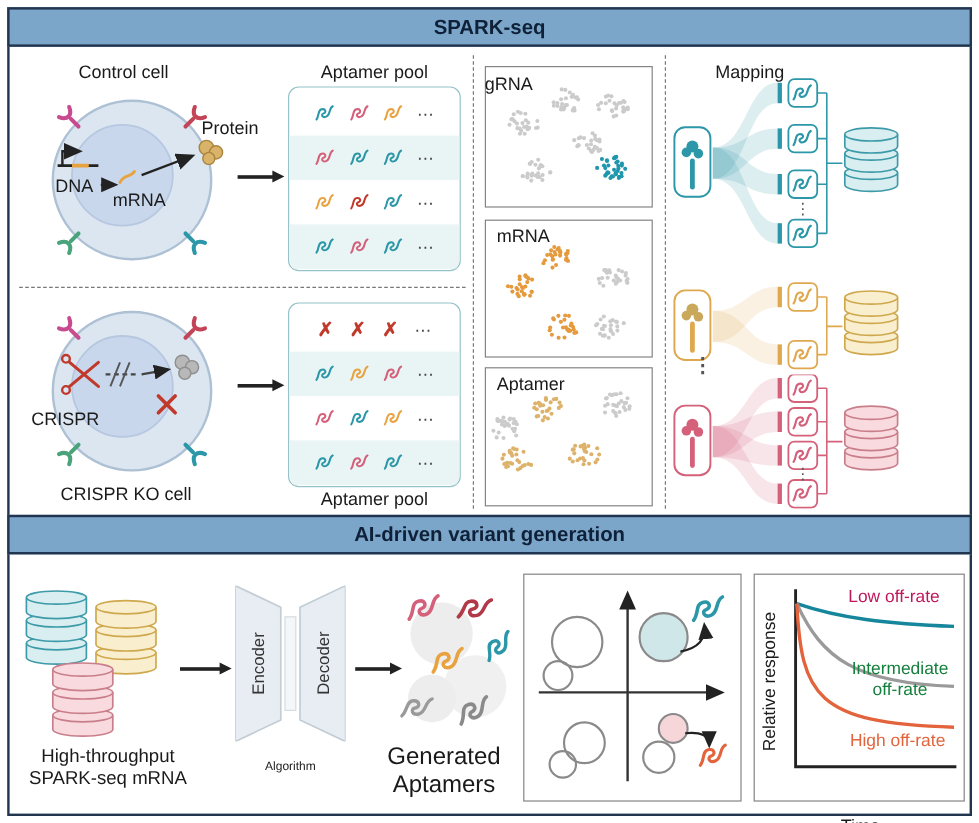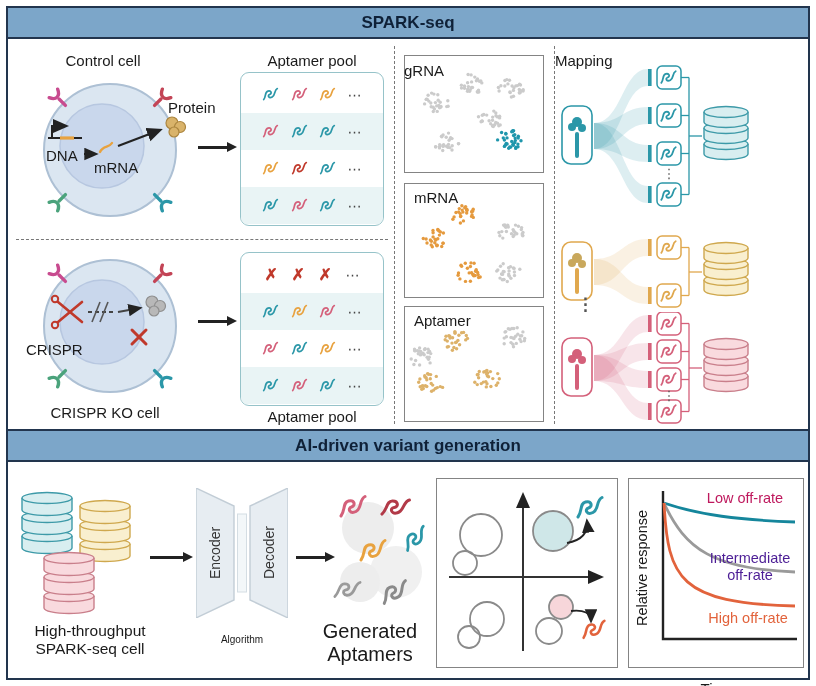--- a/index.html
+++ b/index.html
@@ -651,21 +651,21 @@
         <circle cx="23.0" cy="45.6" r="1.7" fill="#cbcbcb"></circle>
         <circle cx="16.4" cy="47.2" r="1.7" fill="#cbcbcb"></circle>
         <circle cx="25.7" cy="46.6" r="1.7" fill="#cbcbcb"></circle>
         <circle cx="14.6" cy="41.0" r="1.7" fill="#cbcbcb"></circle>
       </svg>
   </div>
   <div class="lbl" style="left:414px; top:312px">Aptamer</div>
 
   <div class="dashv" style="left:554px; top:46px; height:378px"></div>
 
-  <div class="lbl" style="left:555px; top:52px">Mapping</div>
+  <div class="lbl" style="left:596px; top:52px">Mapping</div>
   <svg id="map-teal" class="abs" style="left:556px; top:62px" width="246" height="148" viewBox="0 0 246 148">
       <path d="M38,61 C66,61 66,7 92,7 L92,24 C66,24 66,87 38,87 Z" fill="#2b97a8" opacity="0.16"></path>
       <path d="M38,61 C66,61 66,45 92,45 L92,62 C66,62 66,87 38,87 Z" fill="#2b97a8" opacity="0.16"></path>
       <path d="M38,61 C66,61 66,83 92,83 L92,100 C66,100 66,87 38,87 Z" fill="#2b97a8" opacity="0.16"></path>
       <path d="M38,61 C66,61 66,124 92,124 L92,141 C66,141 66,87 38,87 Z" fill="#2b97a8" opacity="0.16"></path>
       <rect x="6" y="44" width="30" height="58" rx="9" fill="#fff" stroke="#2b97a8" stroke-width="1.6"></rect>
       <circle cx="21" cy="60" r="5" fill="#2b97a8"></circle>
       <circle cx="16" cy="65" r="4" fill="#2b97a8"></circle>
       <circle cx="26" cy="66" r="4" fill="#2b97a8"></circle>
       <rect x="19" y="70" width="4" height="26" rx="2" fill="#2b97a8"></rect>
@@ -791,21 +791,21 @@
       <ellipse cx="91" cy="41" rx="25" ry="5.5" fill="#f9efcf" stroke="#cfa84e" stroke-width="1.4"></ellipse>
       <path d="M66,22 v12 a25,5.5 0 0 0 50,0 v-12" fill="#f9efcf" stroke="#cfa84e" stroke-width="1.4"></path>
       <ellipse cx="91" cy="22" rx="25" ry="5.5" fill="#f9efcf" stroke="#cfa84e" stroke-width="1.4"></ellipse>
       <path d="M30,112 v12 a25,5.5 0 0 0 50,0 v-12" fill="#f9dade" stroke="#c97f8b" stroke-width="1.4"></path>
       <ellipse cx="55" cy="112" rx="25" ry="5.5" fill="#f9dade" stroke="#c97f8b" stroke-width="1.4"></ellipse>
       <path d="M30,93 v12 a25,5.5 0 0 0 50,0 v-12" fill="#f9dade" stroke="#c97f8b" stroke-width="1.4"></path>
       <ellipse cx="55" cy="93" rx="25" ry="5.5" fill="#f9dade" stroke="#c97f8b" stroke-width="1.4"></ellipse>
       <path d="M30,74 v12 a25,5.5 0 0 0 50,0 v-12" fill="#f9dade" stroke="#c97f8b" stroke-width="1.4"></path>
       <ellipse cx="55" cy="74" rx="25" ry="5.5" fill="#f9dade" stroke="#c97f8b" stroke-width="1.4"></ellipse>
     </svg>
-  <div class="lbl center" style="left:16px; top:622px; width:148px; font-size:15.5px">High-throughput SPARK-seq cell</div>
+  <div class="lbl center" style="left:16px; top:622px; width:148px; font-size:15.5px">High-throughput SPARK-seq mRNA</div>
 
   <div class="harrow" style="left:150px; top:556px; width:34px"></div>
 
   <svg class="abs" style="left:196px; top:488px" width="92" height="130" viewBox="0 0 92 130">
     <polygon points="0,0 38,18 38,112 0,130" fill="#e7edf2" stroke="#c2cdd6" stroke-width="1.4"></polygon>
     <polygon points="54,18 92,0 92,130 54,112" fill="#e7edf2" stroke="#c2cdd6" stroke-width="1.4"></polygon>
     <rect x="41.5" y="26" width="9" height="78" fill="#f3f7f9" stroke="#d4dde3" stroke-width="1"></rect>
   </svg>
   <div class="lbl vtext" style="left:205px; top:497px; width:20px; height:112px; font-size:14px; color:#333">Encoder</div>
   <div class="lbl vtext" style="left:259px; top:497px; width:20px; height:112px; font-size:14px; color:#333">Decoder</div>
@@ -863,17 +863,17 @@
   <div class="panel" style="left:628px; top:478px; width:176px; height:190px">
     <svg width="173" height="187" viewBox="0 0 173 187">
       <path d="M34,12 L34,160 L168,160" fill="none" stroke="#222" stroke-width="2.4"></path>
       <path d="M35,24 C70,36 110,41 166,43" fill="none" stroke="#15869c" stroke-width="2.8"></path>
       <path d="M35,24 C56,70 84,90 166,93" fill="none" stroke="#9a9a9a" stroke-width="2.8"></path>
       <path d="M35,24 C39,100 50,124 166,127" fill="none" stroke="#e2633c" stroke-width="2.8"></path>
     </svg>
   </div>
   <div class="lbl vtext" style="left:632px; top:495px; width:20px; height:145px; font-size:14.5px">Relative response</div>
   <div class="lbl center" style="left:690px; top:490px; width:110px; font-size:14.5px; color:#be185d">Low off-rate</div>
-  <div class="lbl center" style="left:702px; top:550px; width:96px; font-size:14.5px; color:#4c1d95">Intermediate off-rate</div>
+  <div class="lbl center" style="left:702px; top:550px; width:96px; font-size:14.5px; color:#15803d">Intermediate off-rate</div>
   <div class="lbl center" style="left:698px; top:610px; width:100px; font-size:14.5px; color:#e2633c">High off-rate</div>
   <div class="lbl center" style="left:662px; top:680px; width:110px; font-size:15px">Time</div>
 
 </div>
 
 </body></html>

